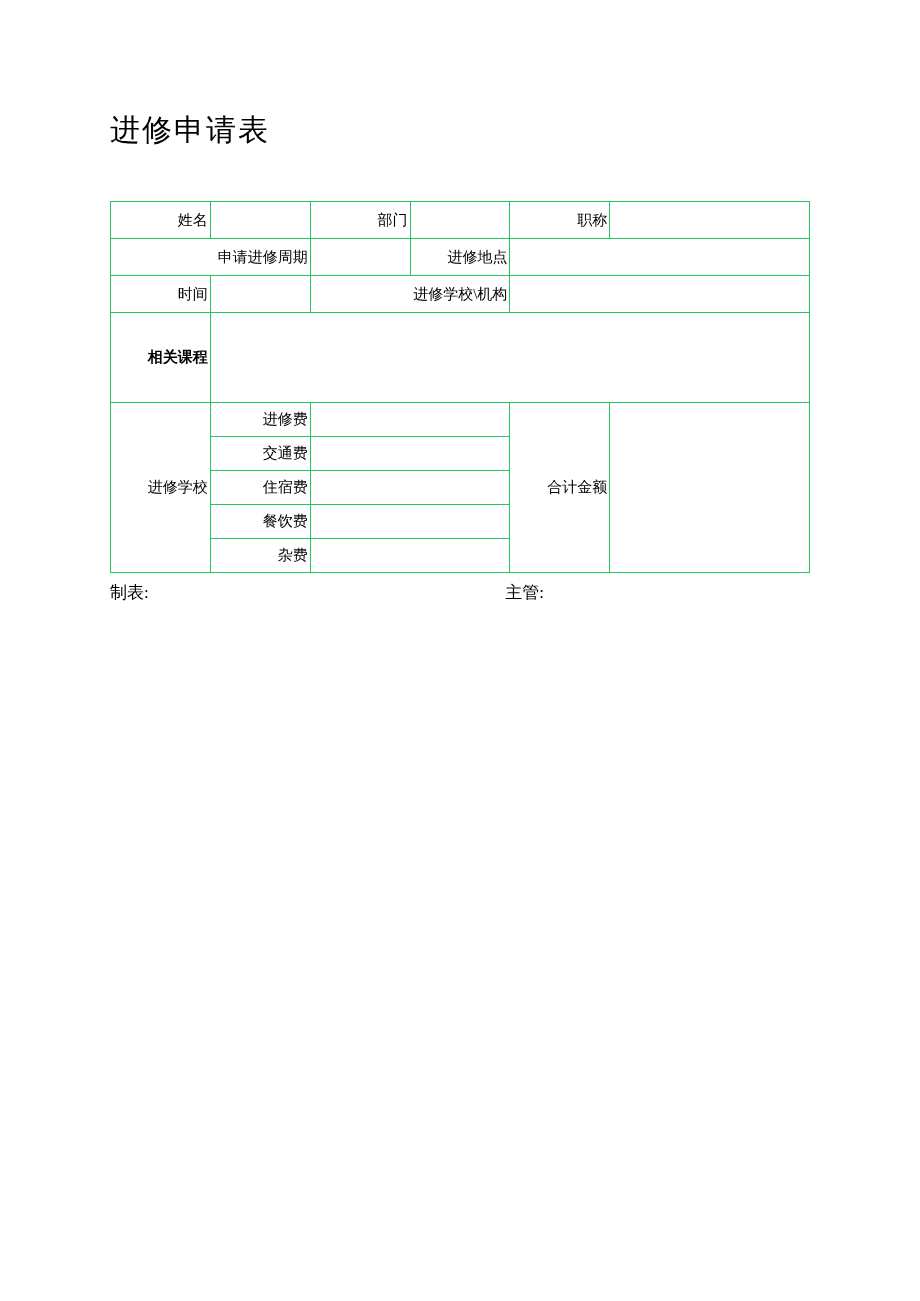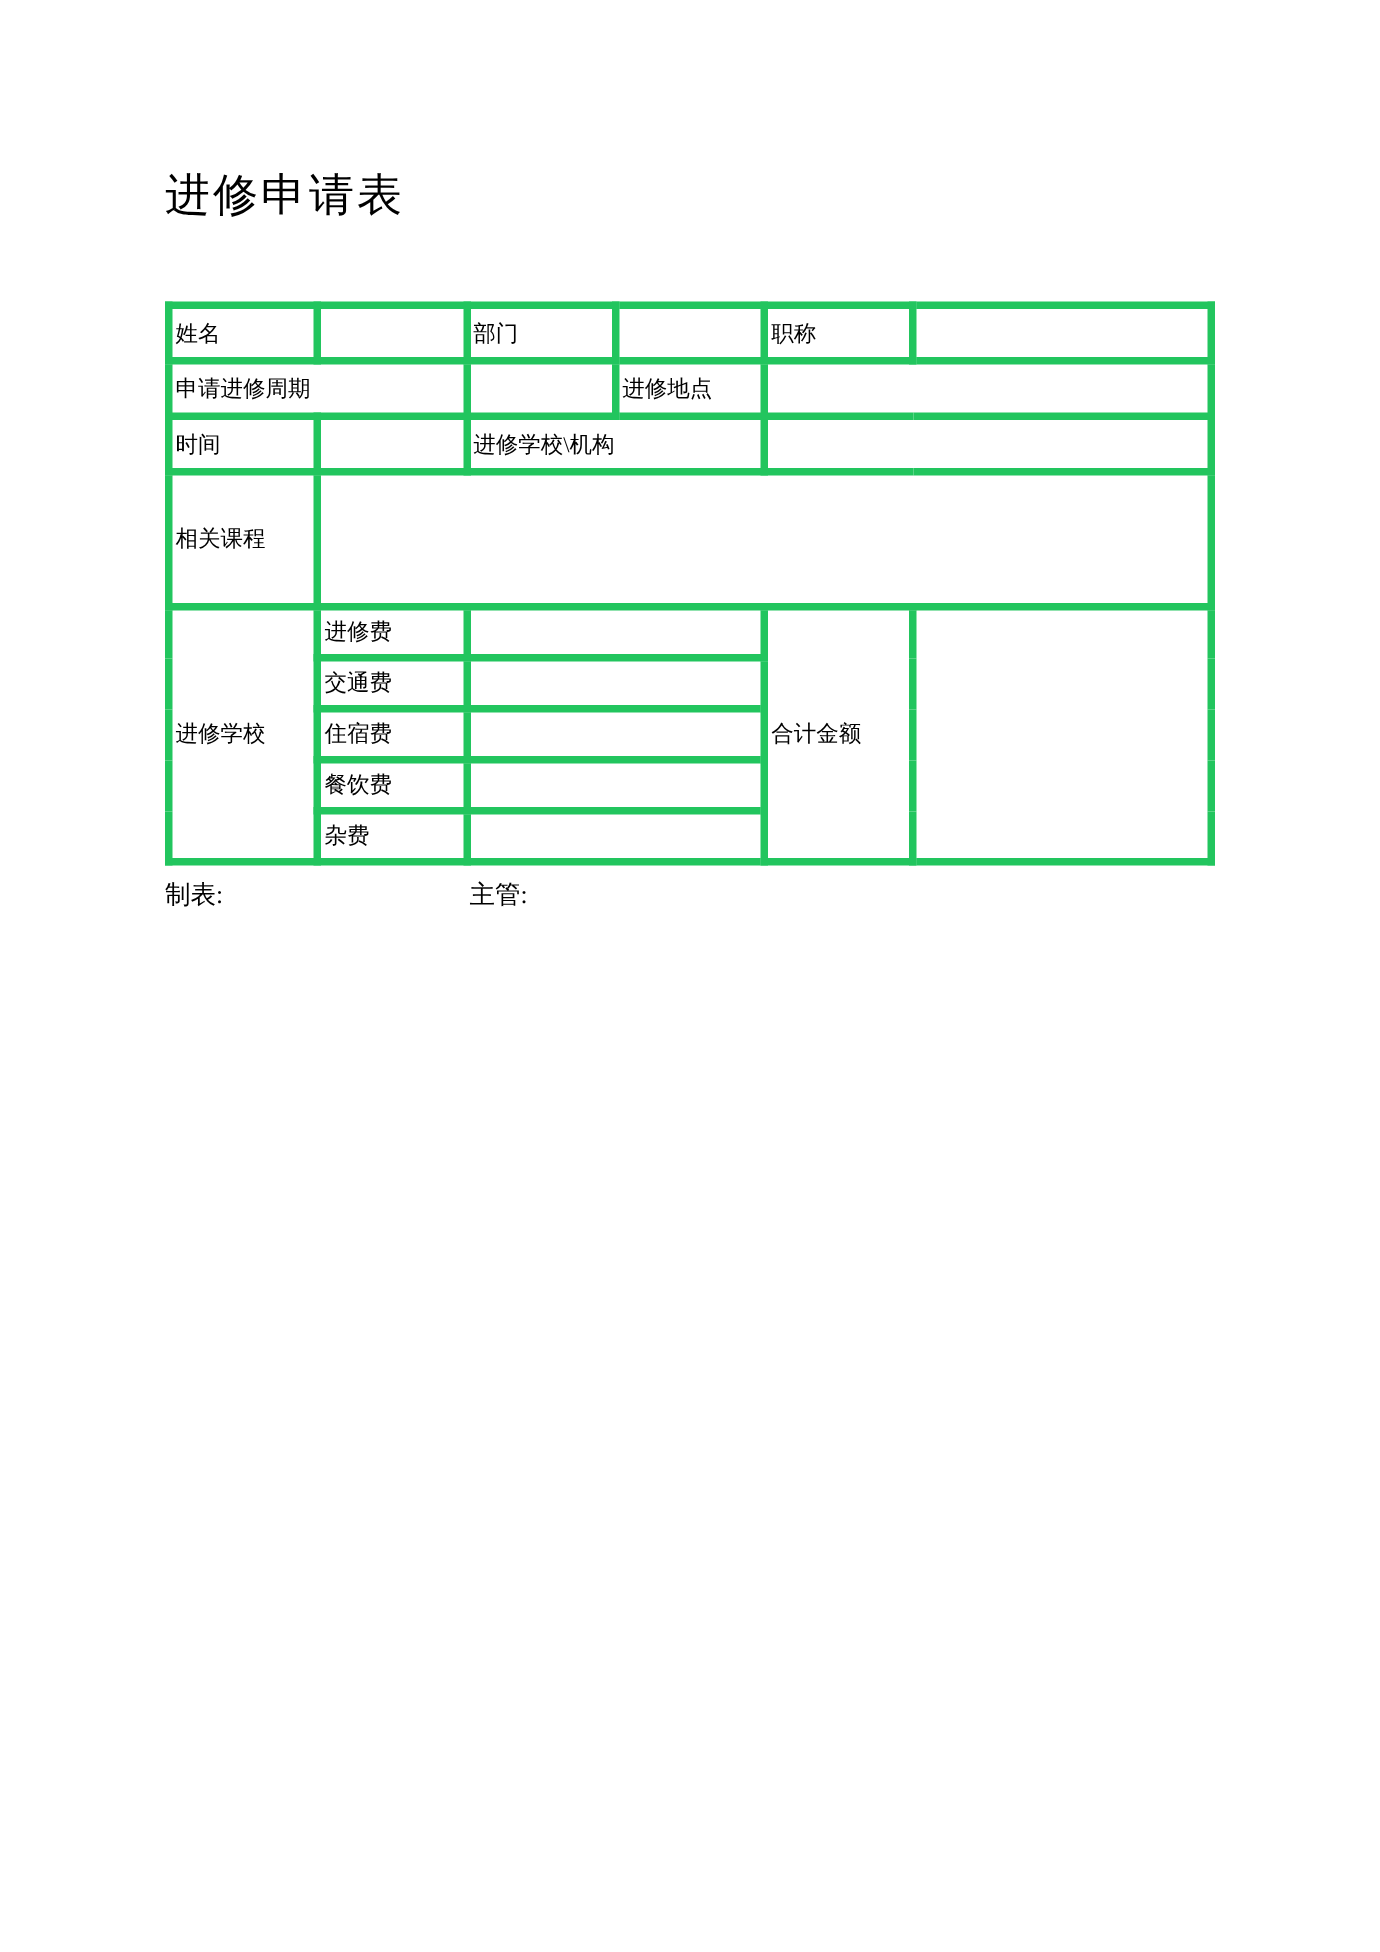--- a/index.html
+++ b/index.html
@@ -20,44 +20,45 @@
       font-weight: normal;
       margin-bottom: 50px;
       letter-spacing: 2px;
     }
     table {
       border-collapse: collapse;
       width: 100%;
       table-layout: fixed;
     }
     td {
-      border: 5px solid #22c55e;
-      text-align: left;
+      border: 1px solid #22c55e;
+      text-align: right;
       vertical-align: middle;
       font-size: 15px;
       height: 37px;
       padding: 2px;
     }
     .tall-row td {
       height: 90px;
+      font-weight: bold;
     }
     .small-row td {
       height: 34px;
     }
     .footer {
       width: 100%;
       margin-top: 8px;
       font-size: 17px;
       display: flex;
     }
     .footer span {
       display: inline-block;
     }
     .footer .f1 { width: 29%; }
-    .footer .f2 { width: 33%; }
+    .footer .f2 { width: 33%; text-align: right; }
     .footer .f3 { width: 38%; }
   </style>
 </head>
 <body>
 
 <h1 class="title">进修申请表</h1>
 
 <table>
   <colgroup>
     <col style="width:14.3%">

